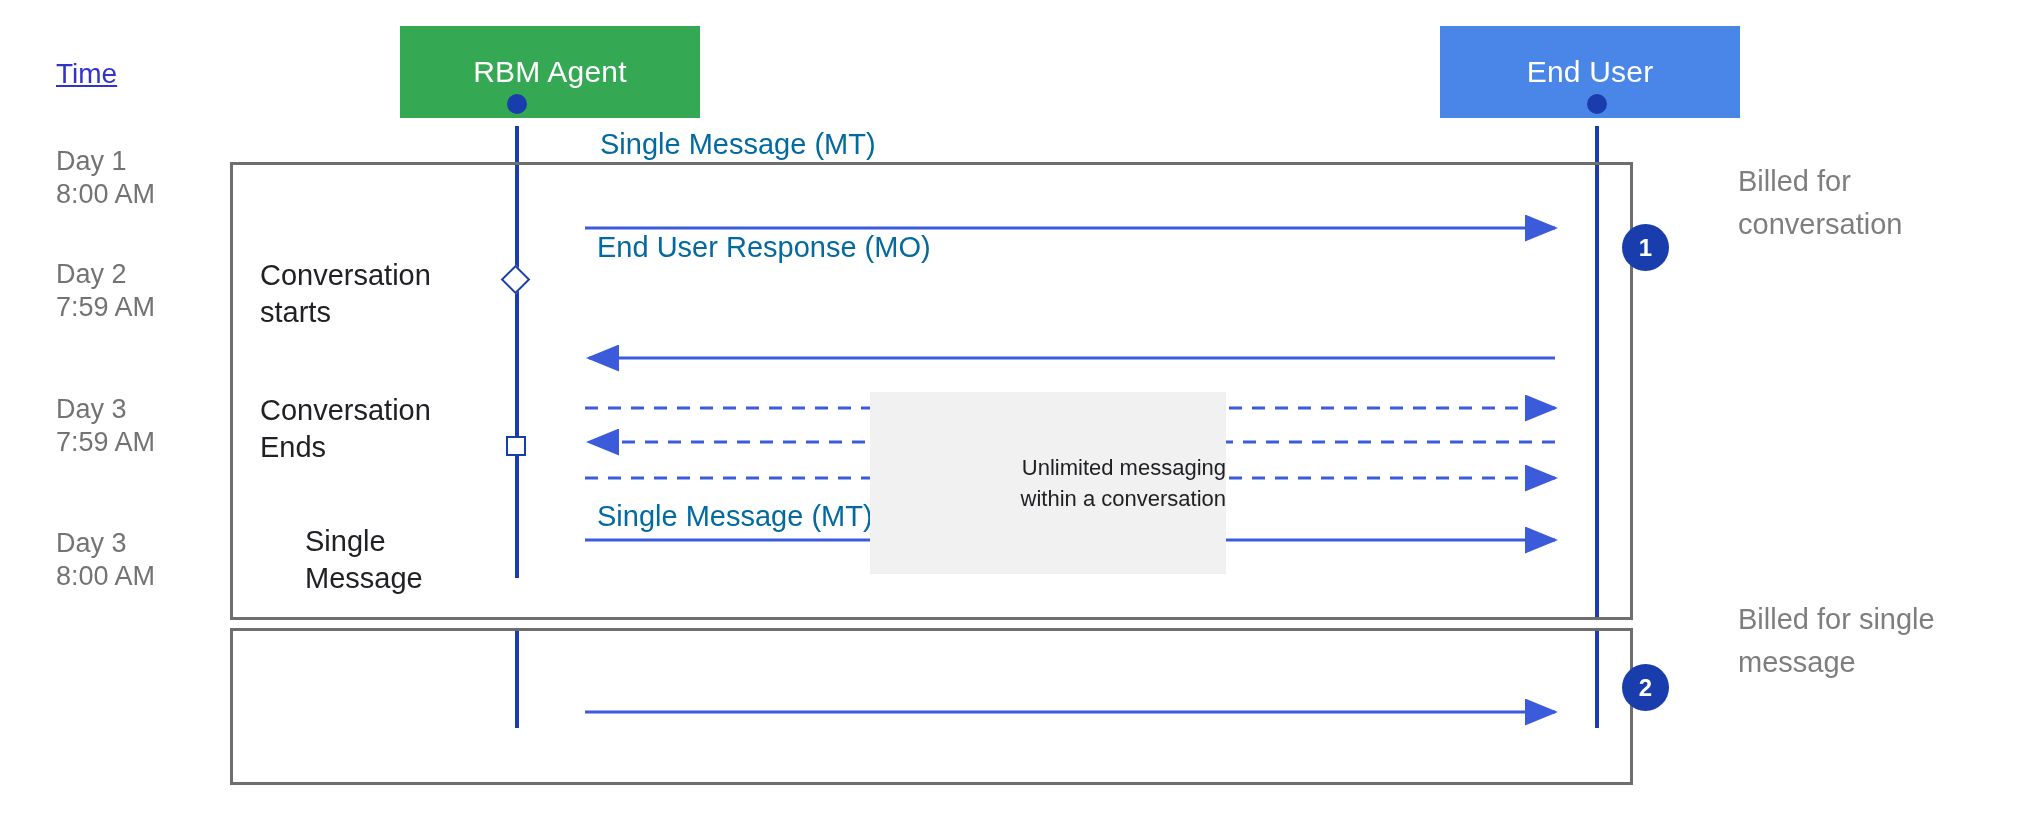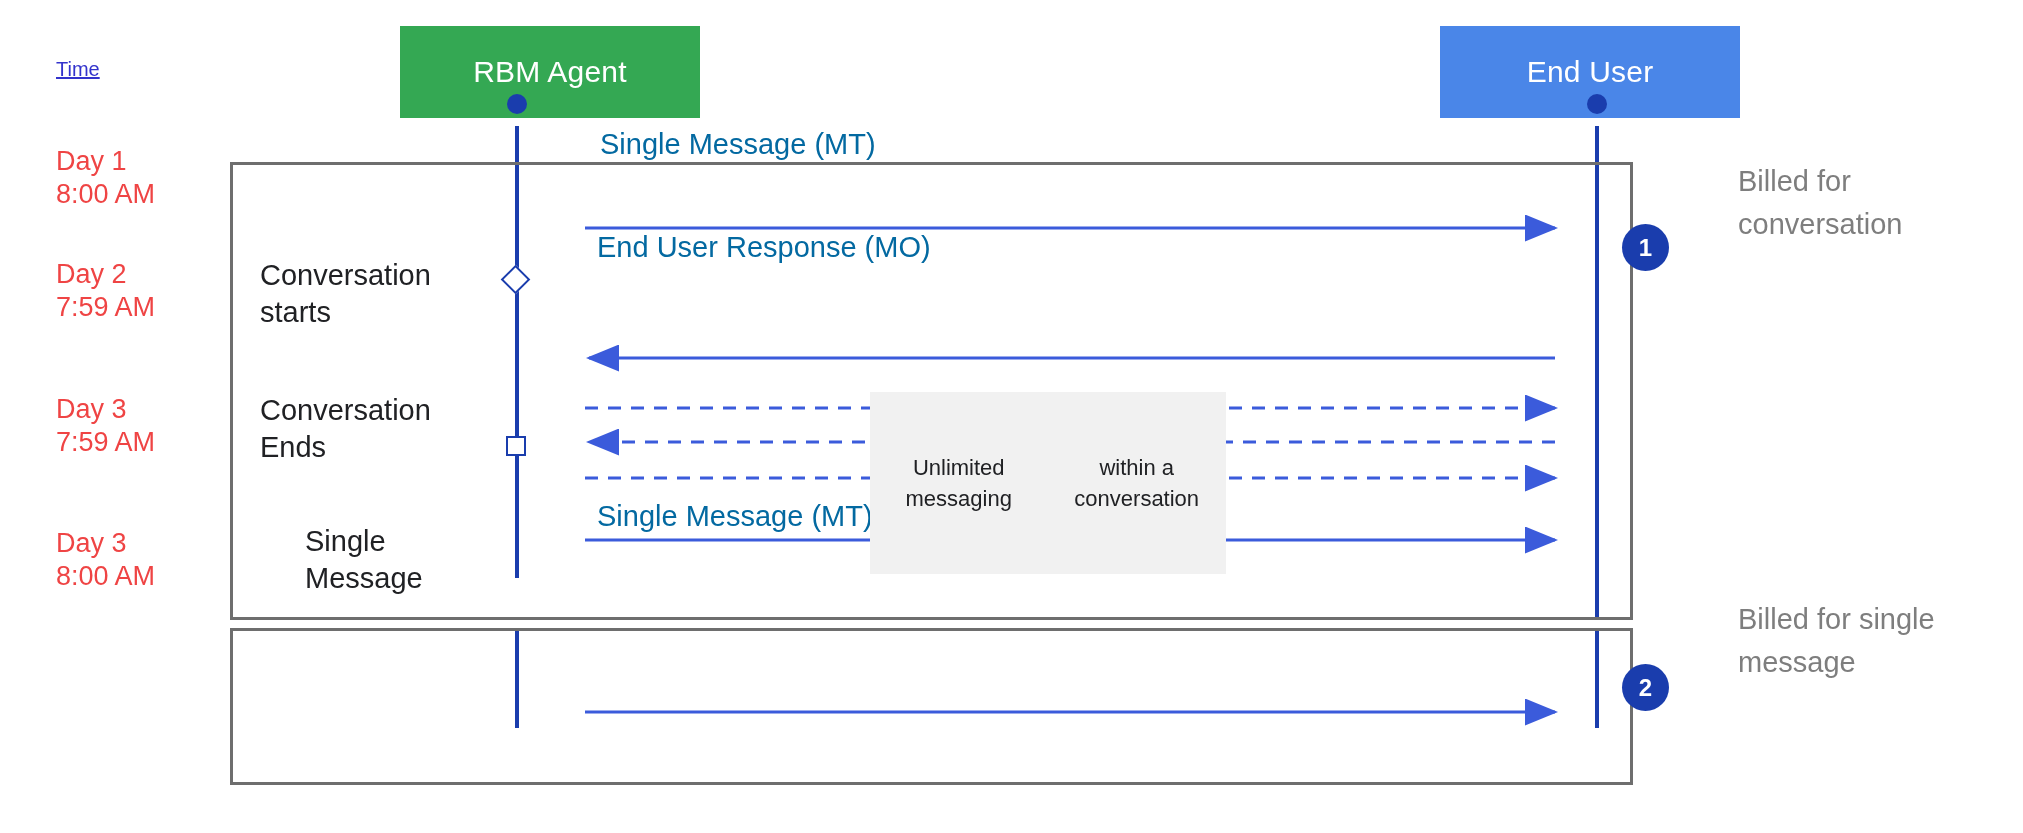--- a/index.html
+++ b/index.html
@@ -81,30 +81,30 @@
     border: 3px solid #6E6E6E;
     box-sizing: border-box;
     background: transparent;
   }
   #frame-conversation { left: 230px; top: 162px; width: 1403px; height: 458px; }
   #frame-single       { left: 230px; top: 628px; width: 1403px; height: 157px; }
 
   
   .time-label {
     position: absolute;
-    color: #ef4444;
+    color: #737373;
     font-size: 27px;
     line-height: 33px;
     white-space: pre-line;
   }
   #time-header {
     position: absolute;
     left: 56px; top: 58px;
     color: #3333CC;
-    font-size: 20px;
+    font-size: 28px;
     text-decoration: underline;
   }
   #time-0 { left: 56px; top: 145px; }
   #time-1 { left: 56px; top: 258px; }
   #time-2 { left: 56px; top: 393px; }
   #time-3 { left: 56px; top: 527px; }
 
   
   .stage-label {
     position: absolute;
@@ -136,21 +136,22 @@
     pointer-events: none;
   }
 
   
   #callout {
     position: absolute;
     left: 870px; top: 392px;
     width: 356px; height: 182px;
     background: #F1F1F1;
     display: flex;
-    align-items: center;
+    flex-direction: column;
+    align-items: flex-end;
     justify-content: center;
     color: #202124;
     font-size: 22px;
     line-height: 31px;
     text-align: center;
   }
 
   
   .badge {
     position: absolute;

